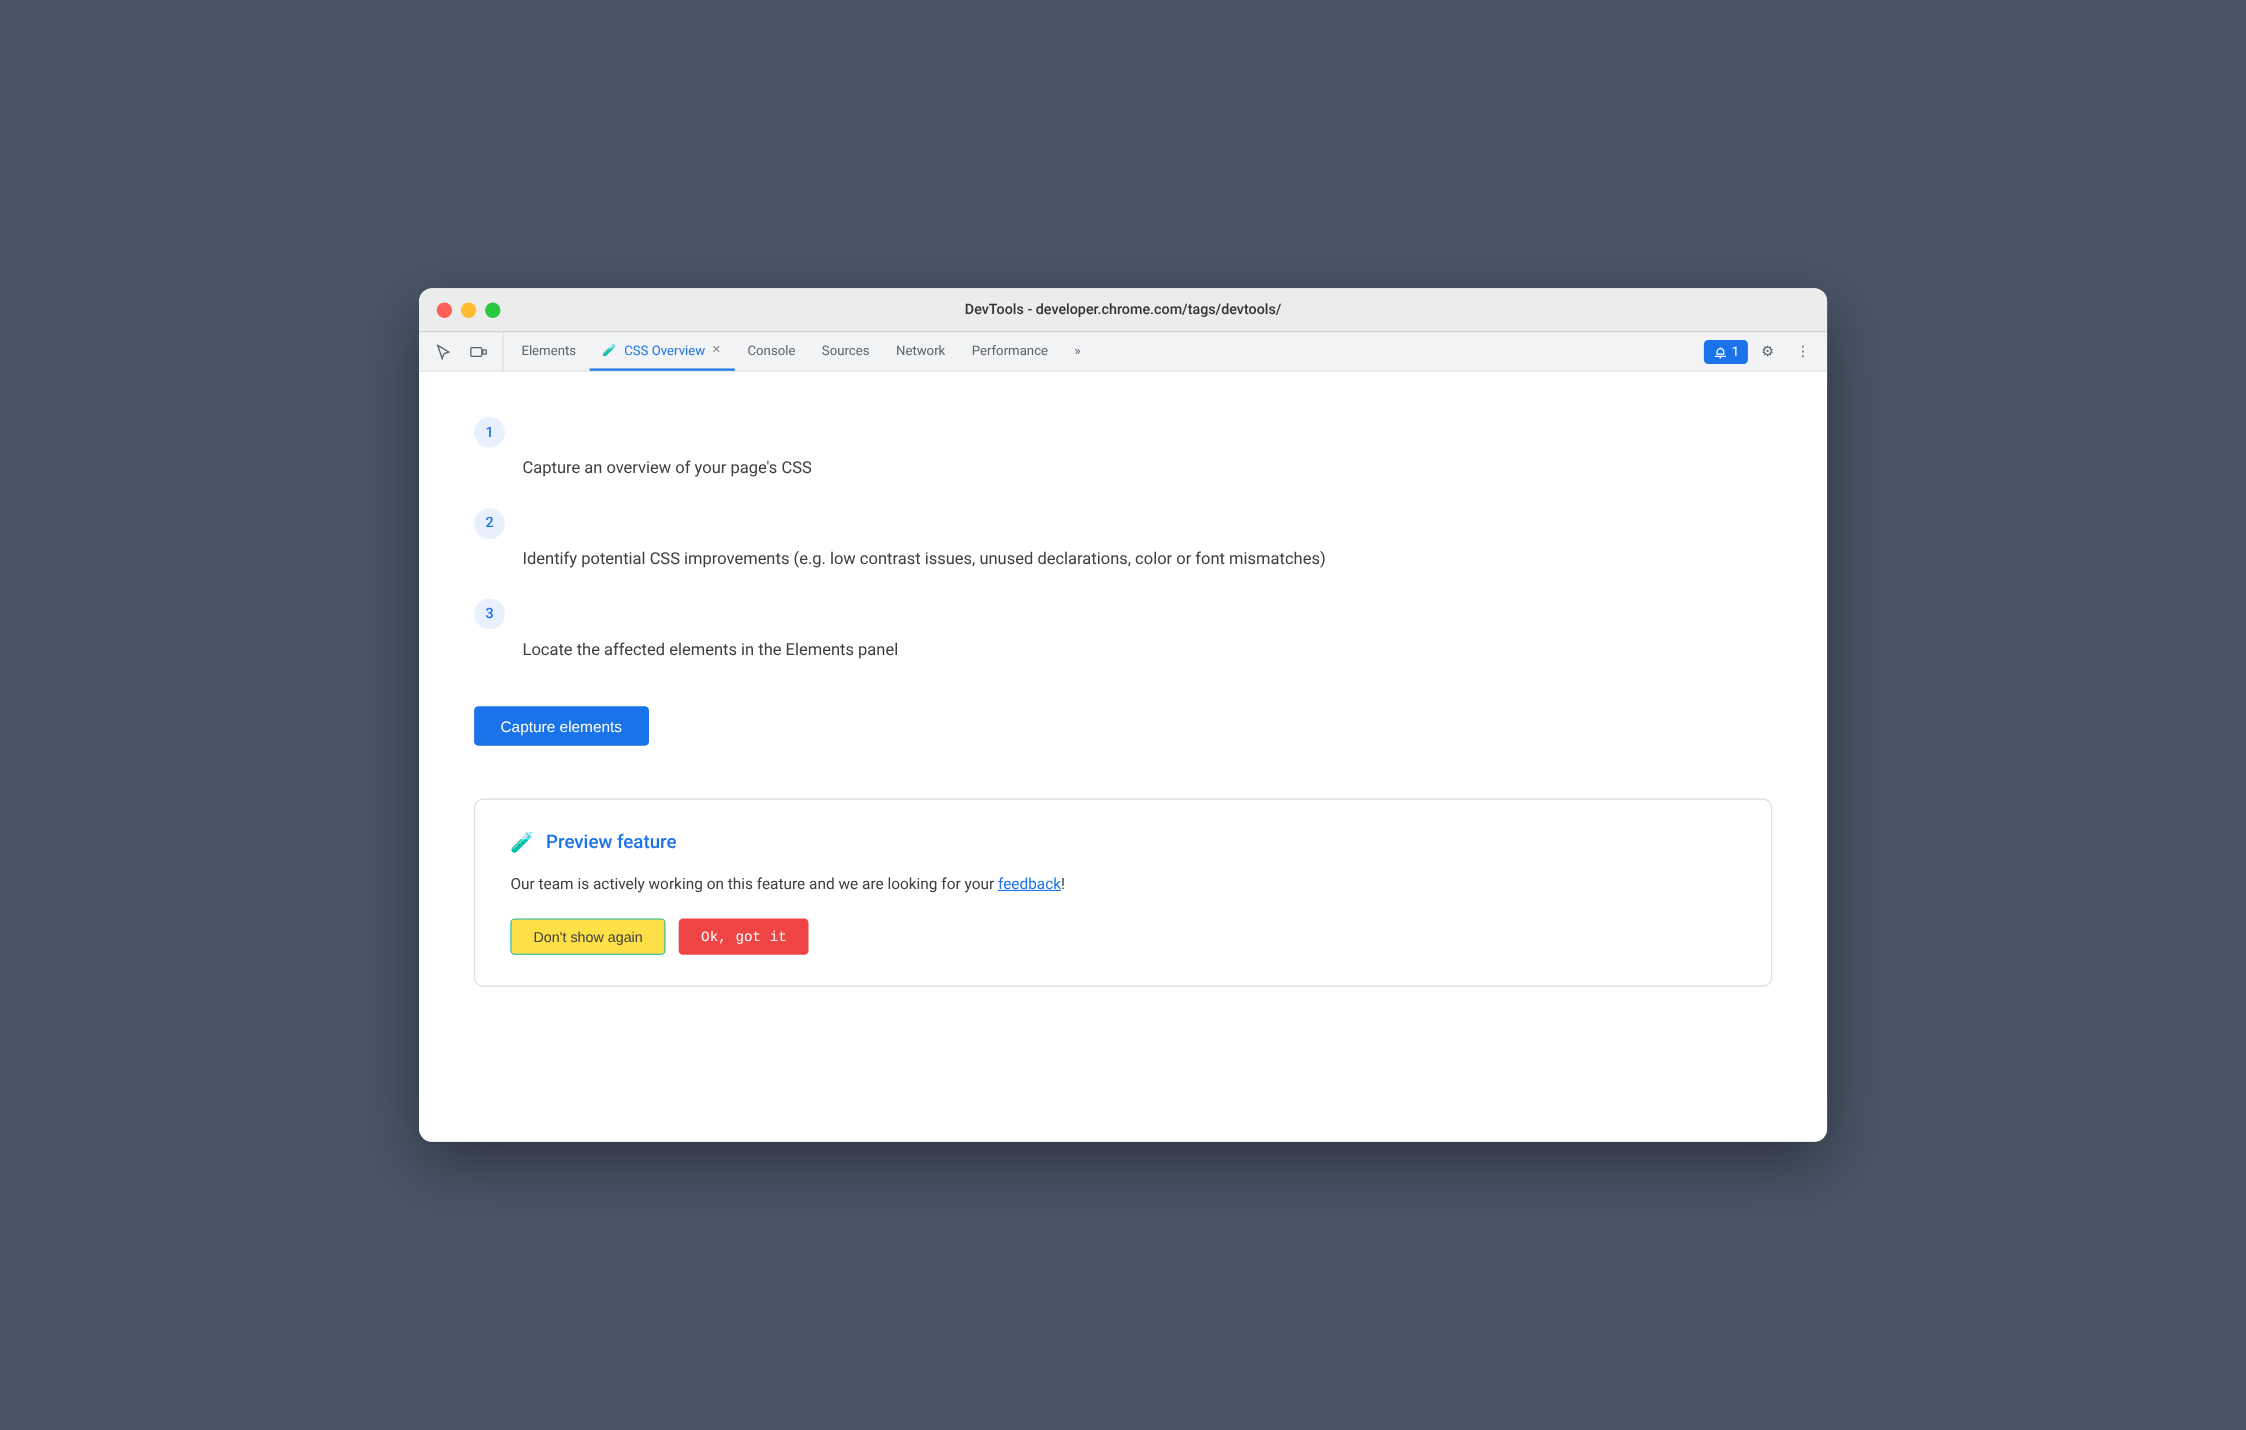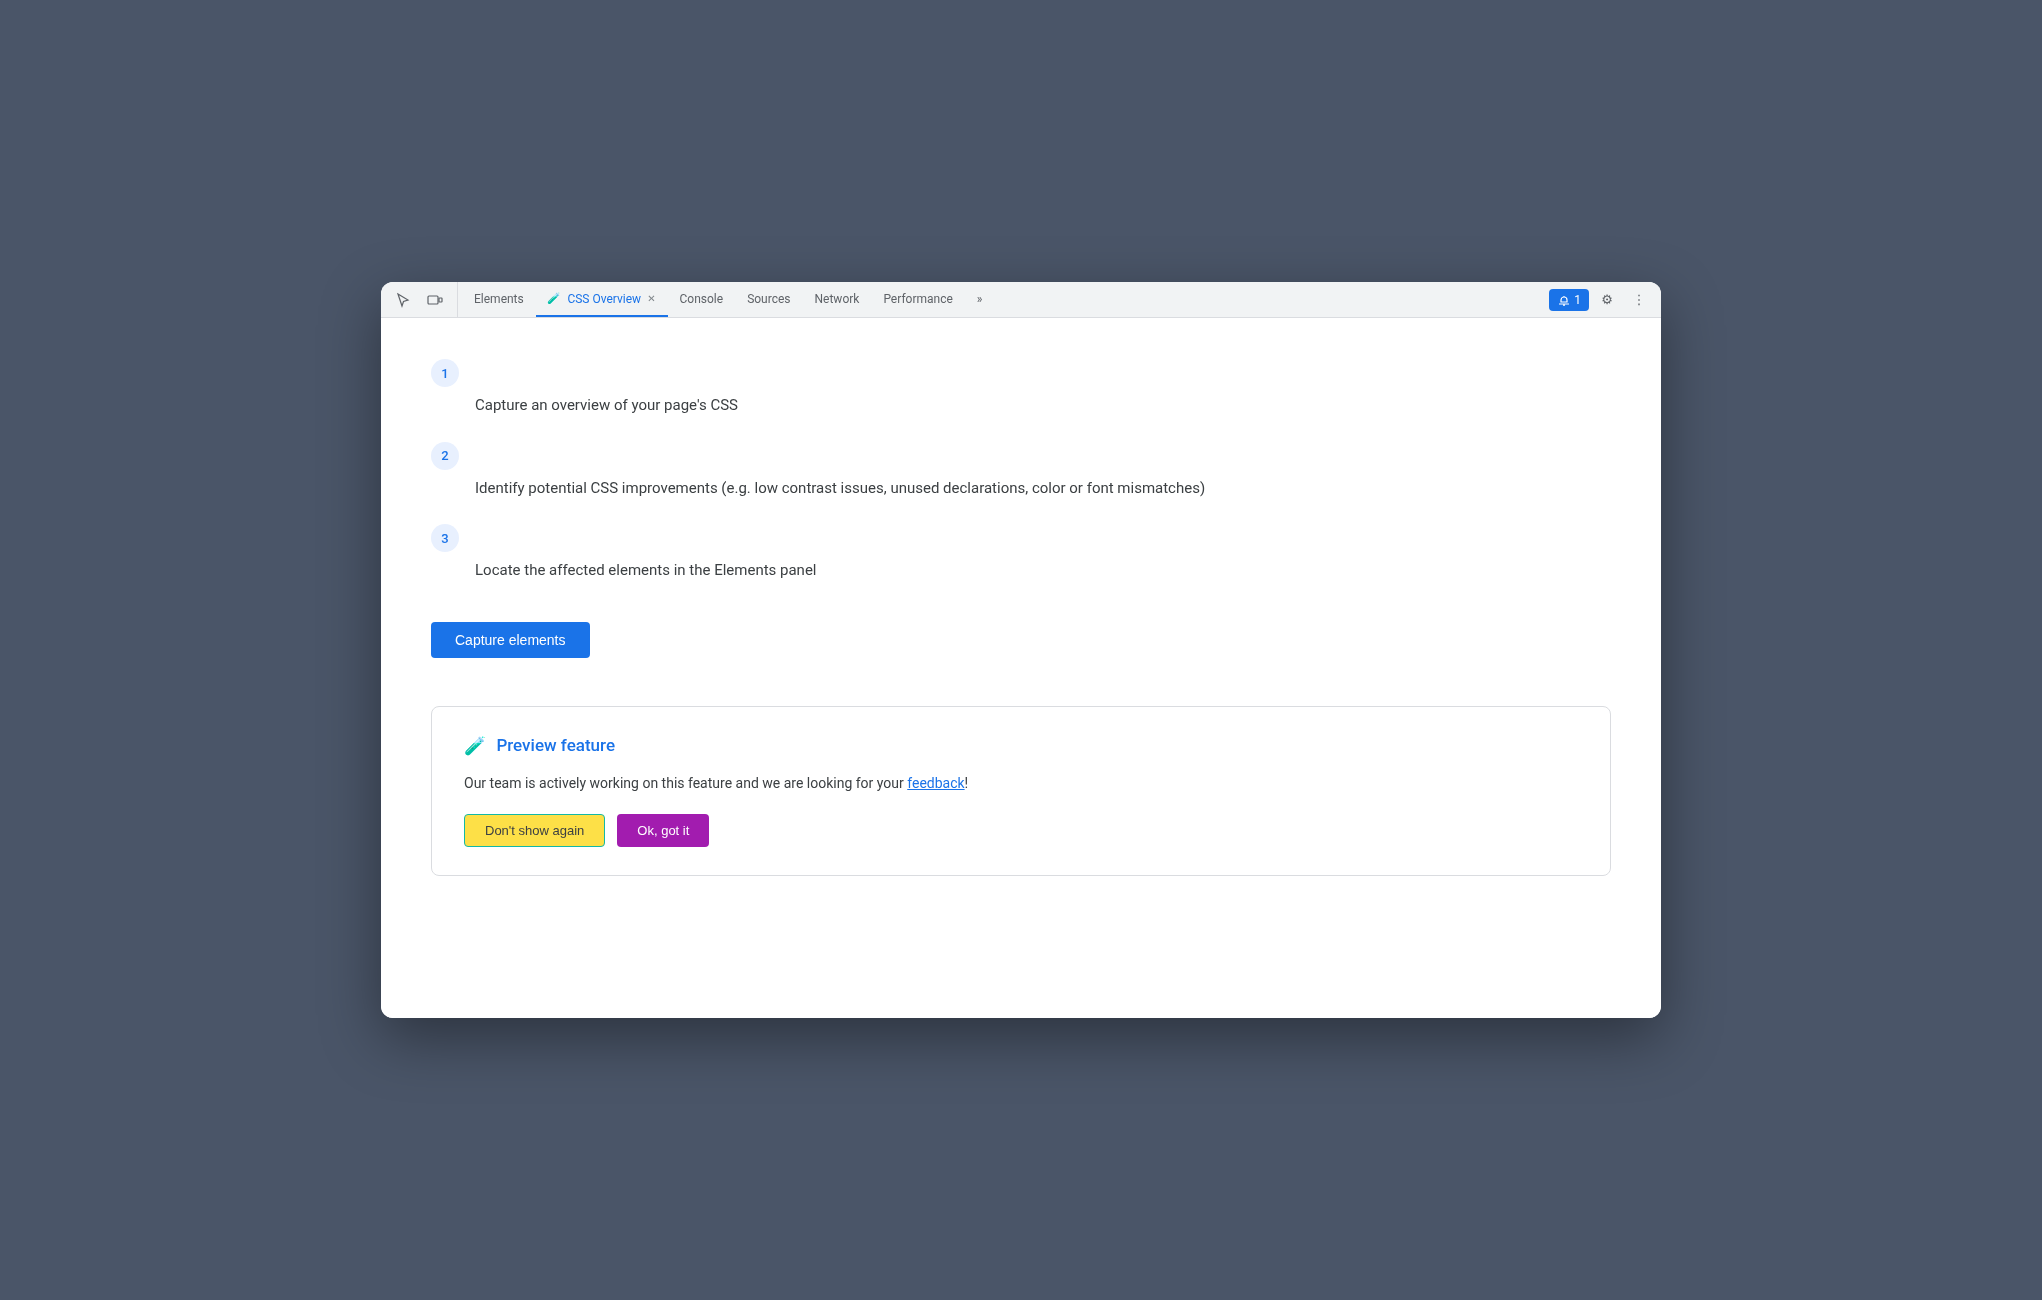--- a/index.html
+++ b/index.html
@@ -266,33 +266,42 @@
       border: 1px solid #14b8a6;
       background: #fde047;
       color: #3c4043;
       border-radius: 4px;
       font-size: 13px;
       cursor: pointer;
     }
 
     .btn-primary-sm {
       padding: 8px 20px;
-      background: #a21caf;
+      background: #ef4444;
       color: white;
       border: none;
       border-radius: 4px;
       font-size: 13px;
       cursor: pointer;
+      font-family: Liberation Mono, monospace;
     }
   </style>
 </head>
 <body>
 
 <div class="window">
 
+  <div class="titlebar">
+    <div class="traffic-lights">
+      <div class="traffic-light tl-red"></div>
+      <div class="traffic-light tl-yellow"></div>
+      <div class="traffic-light tl-green"></div>
+    </div>
+    <span class="titlebar-url">DevTools - developer.chrome.com/tags/devtools/</span>
+  </div>
 
   <div class="devtools-tabs">
     <div class="tab-icons">
       <div class="tab-icon-btn">
         <svg width="16" height="16" viewBox="0 0 16 16" fill="none">
           <path d="M3 2l10 6-4.5 1.5L7 14 3 2z" stroke="#5f6368" stroke-width="1.2" fill="none"></path>
         </svg>
       </div>
       <div class="tab-icon-btn">
         <svg width="16" height="16" viewBox="0 0 16 16" fill="none">

